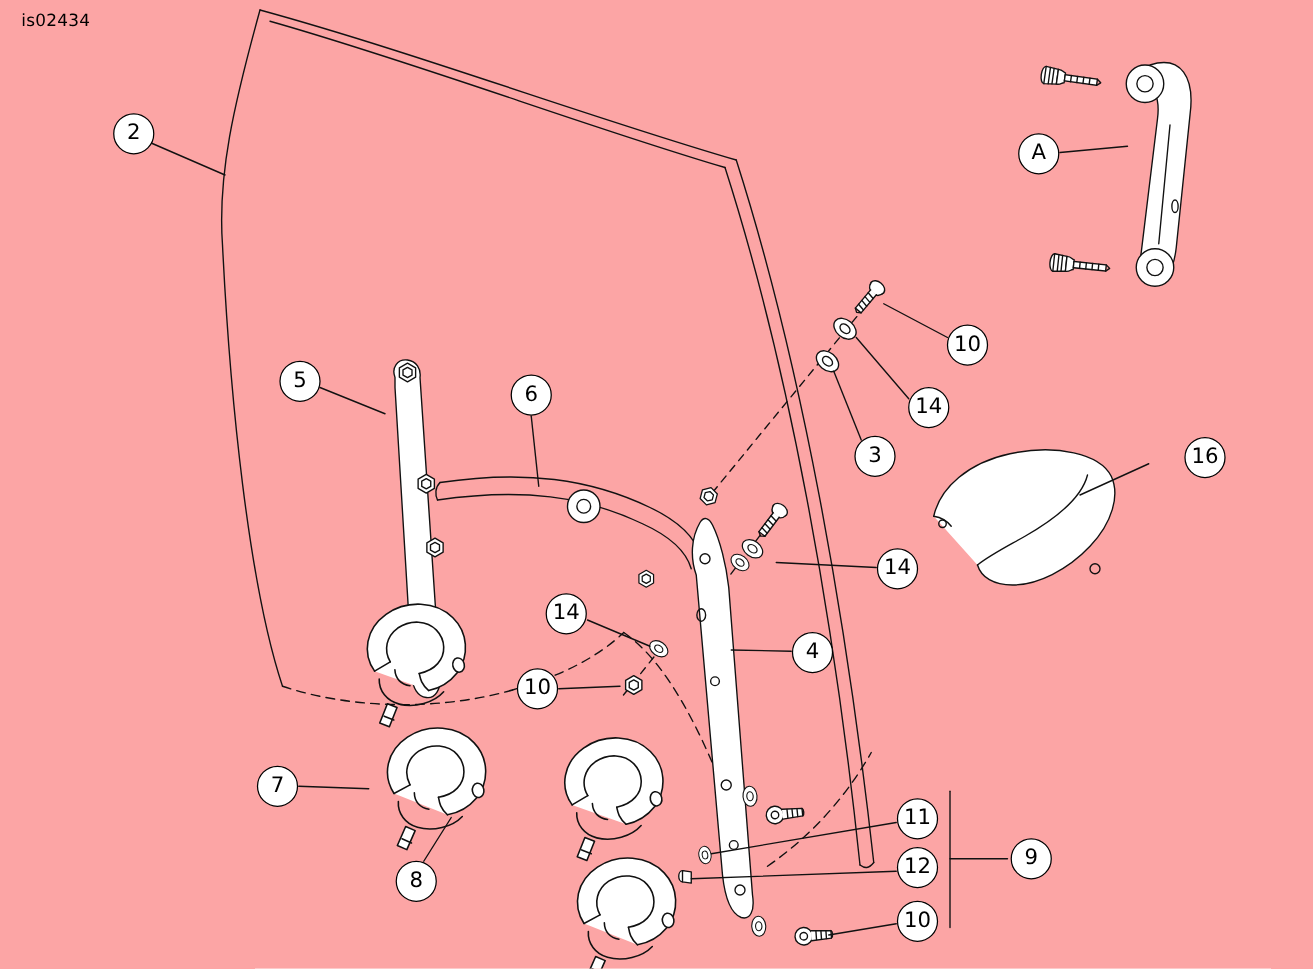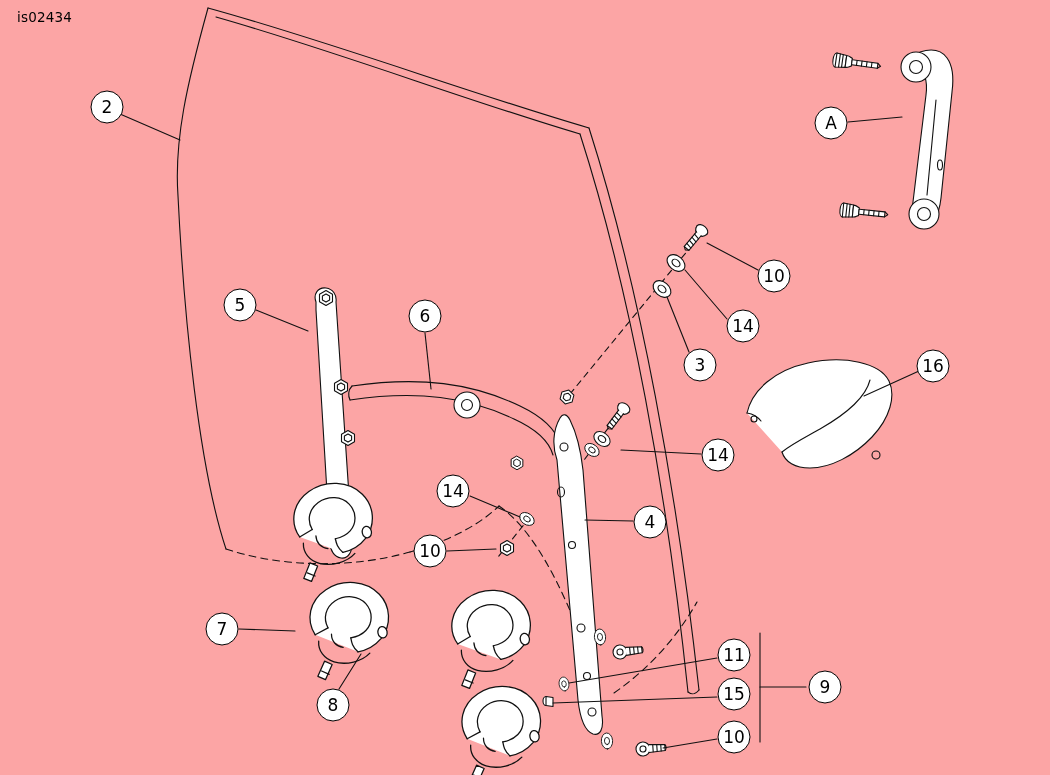--- a/index.html
+++ b/index.html
@@ -198,25 +198,25 @@
 
   <div class="figure-id">is02434</div>
 
   <div class="callout" style="left:107px; top:107px;">2</div>
   <div class="callout" style="left:240px; top:305px;">5</div>
   <div class="callout" style="left:425px; top:316px;">6</div>
   <div class="callout" style="left:831px; top:123px;">A</div>
   <div class="callout" style="left:774px; top:276px;">10</div>
   <div class="callout" style="left:743px; top:326px;">14</div>
   <div class="callout" style="left:700px; top:365px;">3</div>
-  <div class="callout" style="left:933px; top:366px;">16</div>
+  <div class="callout" style="left:964px; top:366px;">16</div>
   <div class="callout" style="left:718px; top:455px;">14</div>
   <div class="callout" style="left:650px; top:522px;">4</div>
   <div class="callout" style="left:453px; top:491px;">14</div>
   <div class="callout" style="left:430px; top:551px;">10</div>
   <div class="callout" style="left:222px; top:629px;">7</div>
   <div class="callout" style="left:333px; top:705px;">8</div>
   <div class="callout" style="left:734px; top:655px;">11</div>
-  <div class="callout" style="left:734px; top:694px;">15</div>
+  <div class="callout" style="left:734px; top:694px;">12</div>
   <div class="callout" style="left:734px; top:737px;text-align:center;">10</div>
   <div class="callout" style="left:825px; top:687px;">9</div>
 
 </div>
 
 </body></html>

